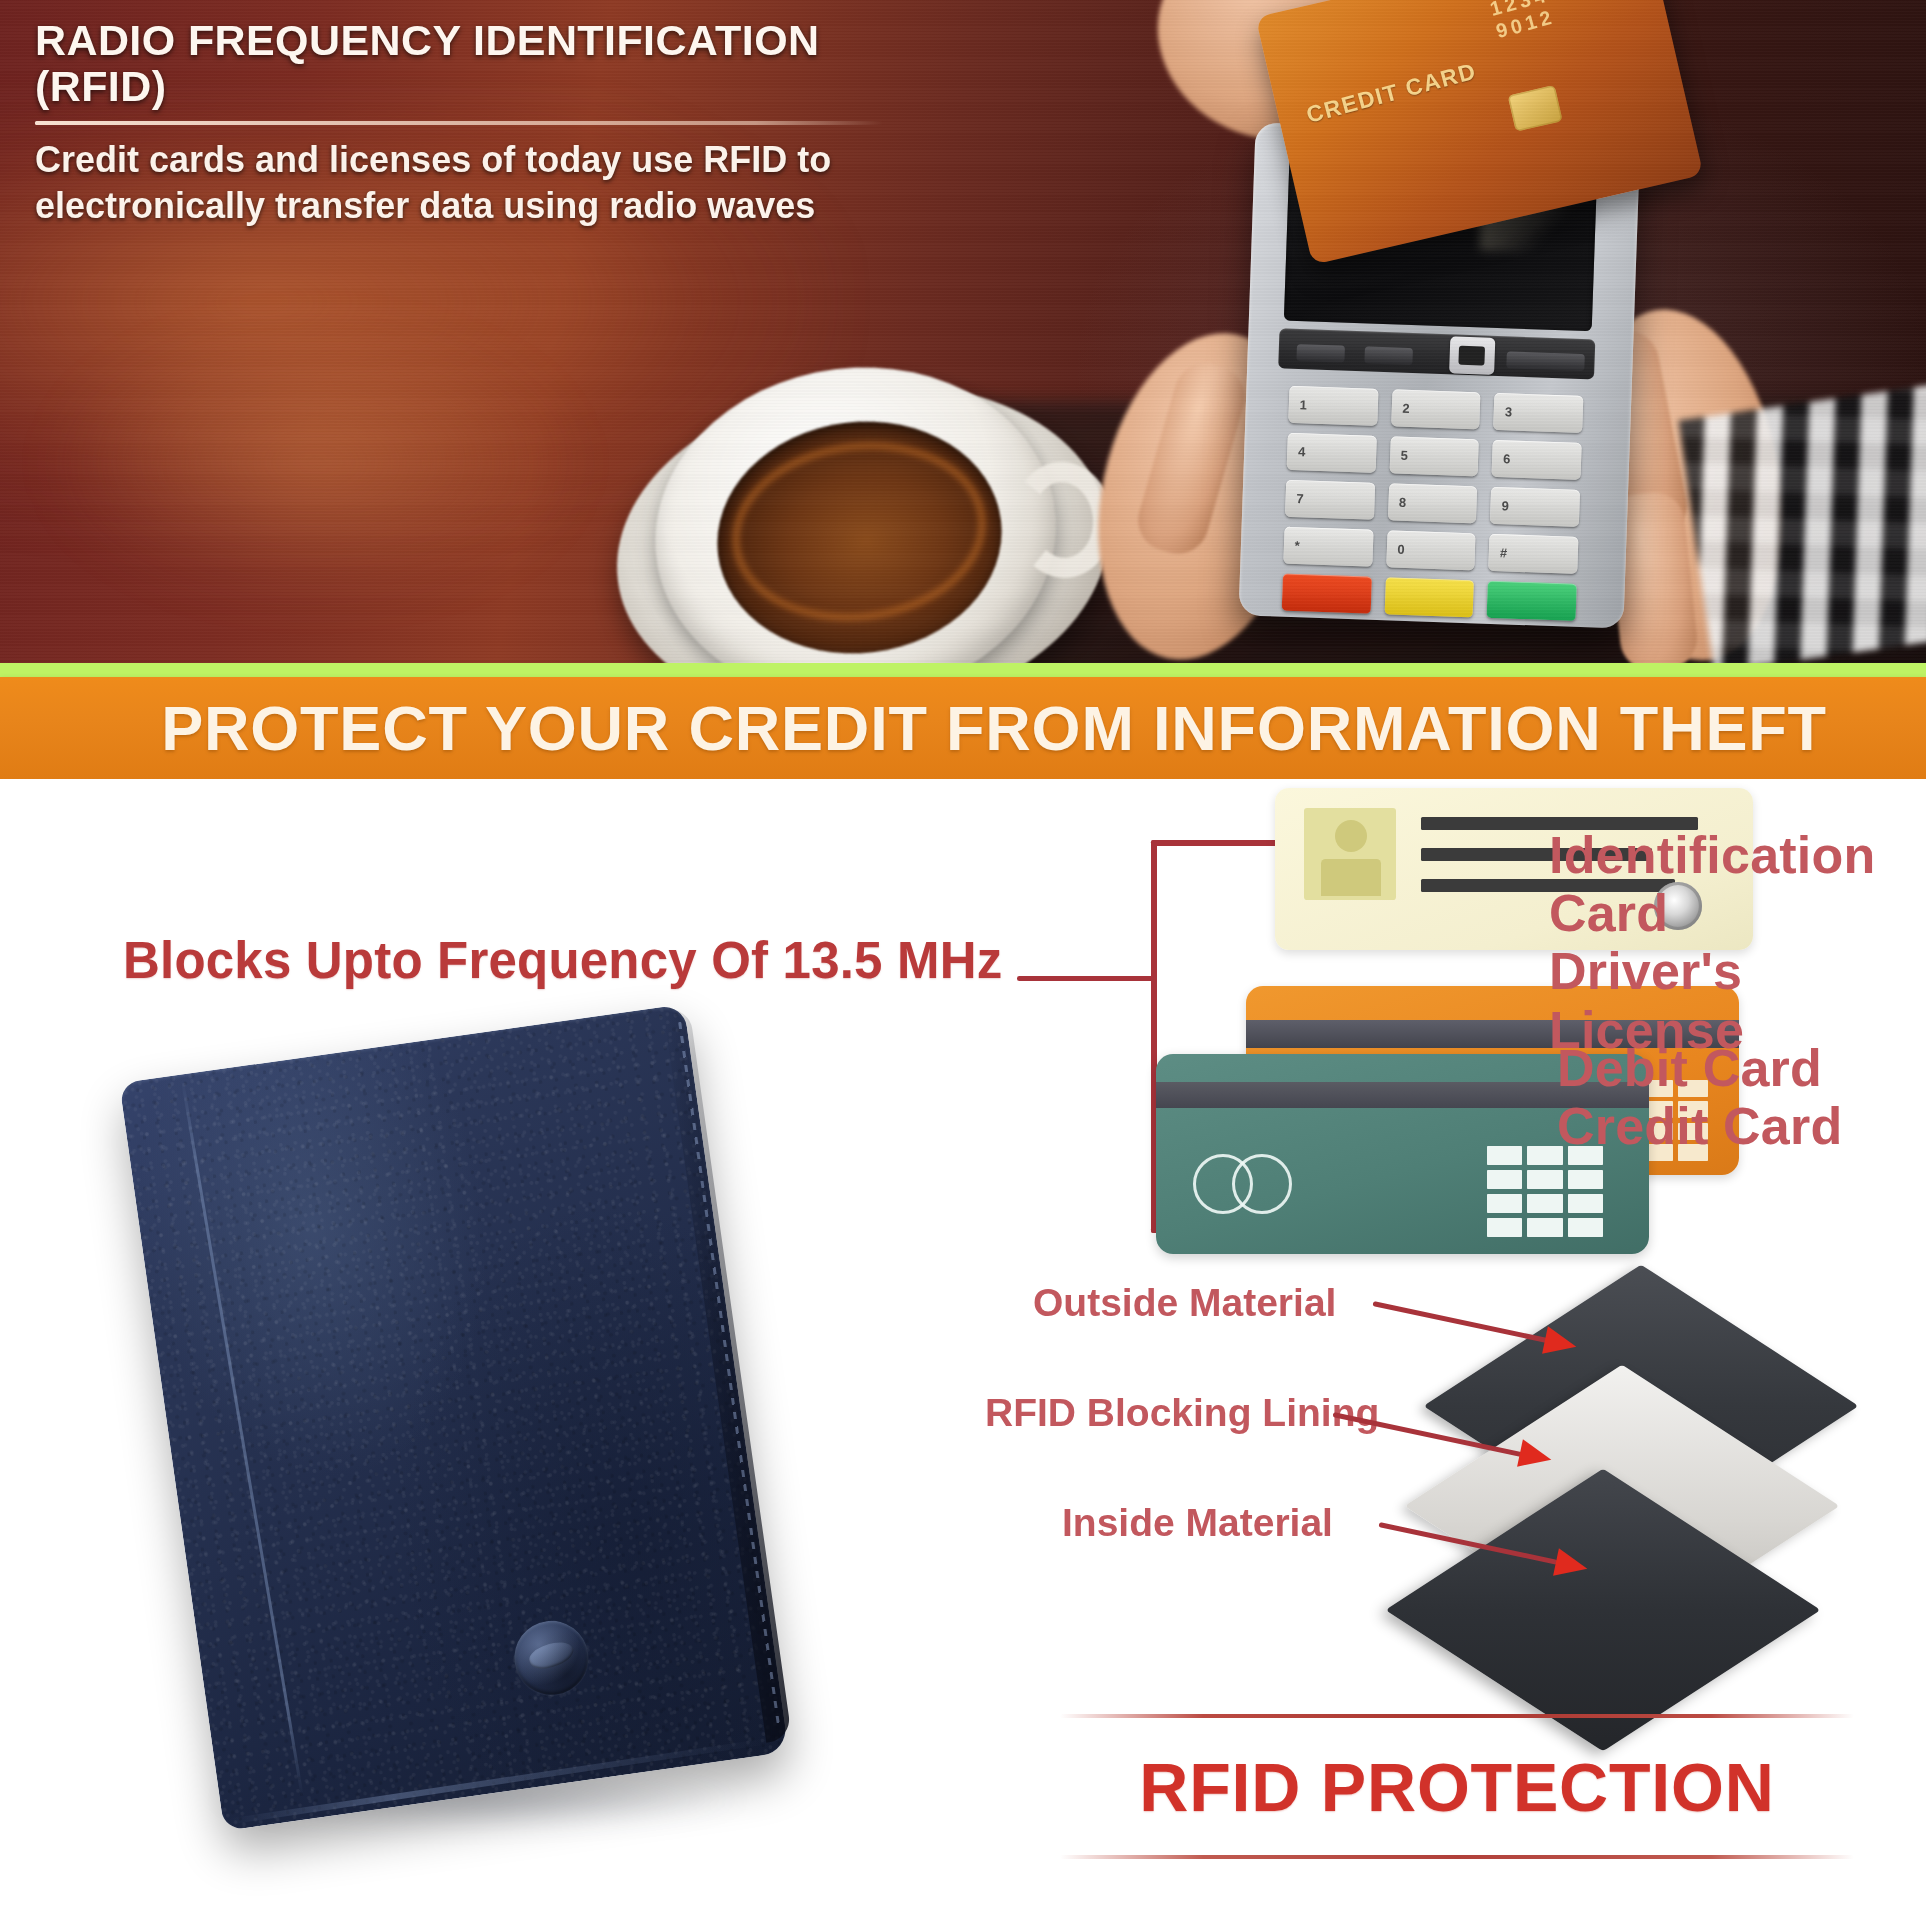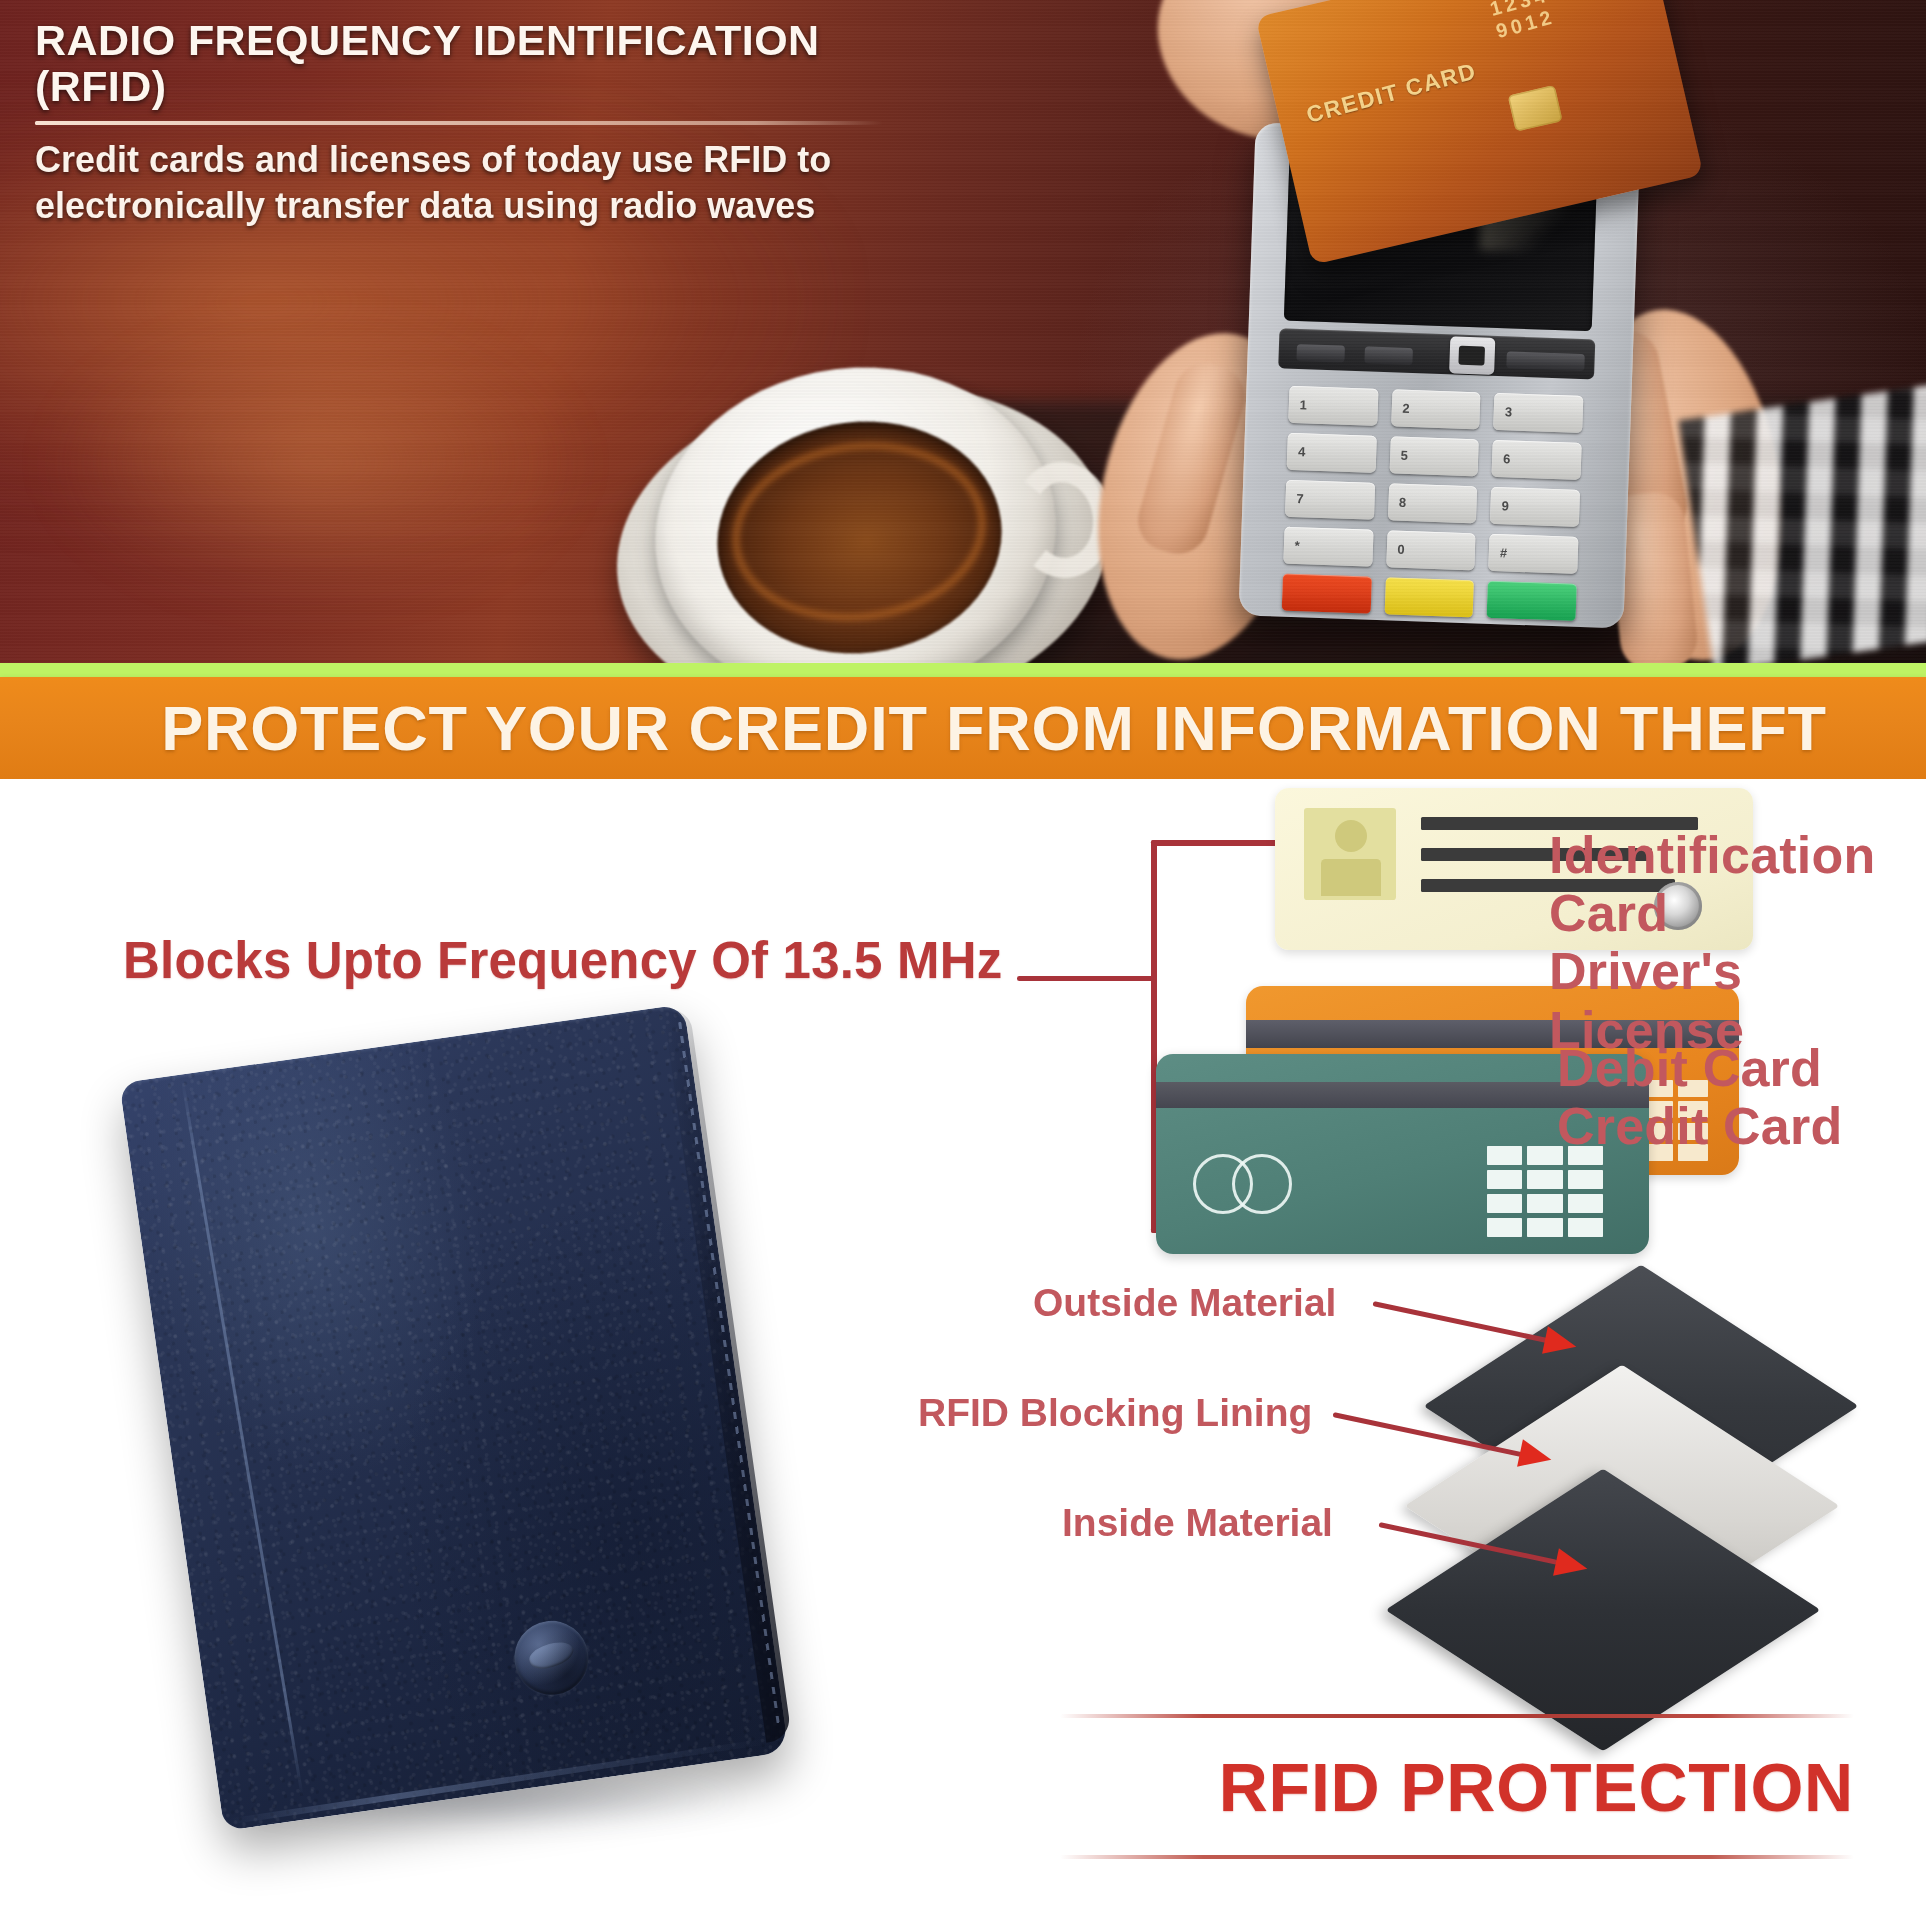--- a/index.html
+++ b/index.html
@@ -303,21 +303,21 @@
   .lbl-card{
     position:absolute; font-size:52px; font-weight:600; color:#c2585e;
     line-height:1.12; letter-spacing:0.2px;
   }
   .lbl-id{ left:1549px; top:826px; }
   .lbl-dc{ left:1557px; top:1039px; }
   .mat-lbl{
     position:absolute; font-size:39px; font-weight:600; color:#c2585e; white-space:nowrap;
   }
   .m1{ left:1033px; top:1281px; }
-  .m2{ left:918px; top:1391px; }
+  .m2{ left:985px; top:1391px; }
   .m3{ left:1062px; top:1501px; }
 
   .mat-arrow{ position:absolute; height:5.4px; background:#a8333a; transform-origin:left center;
               border-radius:2.3px; }
   .mat-ah{
     position:absolute; width:0; height:0;
     border-top:14.6px solid transparent; border-bottom:14.6px solid transparent;
     border-left:32px solid #e02a1e; transform-origin:left center;
   }
 
@@ -336,21 +336,21 @@
     background:linear-gradient(135deg,#44474d,#2e3136 50%, #24262a);
     box-shadow:0 7.7px 14px rgba(0,0,0,.3); }
 
   
   .rp-rule-top{
     position:absolute; left:1060px; top:1714px; width:794px; height:3.9px;
     background:linear-gradient(90deg, rgba(190,70,62,0), #bb4a42 18%, #a8352f 50%, #bb4a42 82%, rgba(190,70,62,0));
     border-radius:2.3px;
   }
   .rp-text{
-    position:absolute; left:1060px; top:1748px; width:794px; text-align:right;
+    position:absolute; left:1060px; top:1748px; width:794px; text-align:center;
     font-size:68px; font-weight:bold; color:#d1322a; letter-spacing:0.8px;
     text-shadow:0 0.8px 1.5px rgba(200,80,70,.3);
   }
   .rp-rule-bot{
     position:absolute; left:1060px; top:1855px; width:794px; height:3.9px;
     background:linear-gradient(90deg, rgba(190,70,62,0), #c05a50 18%, #b0403a 50%, #c05a50 82%, rgba(190,70,62,0));
     border-radius:2.3px;
   }
 
   

